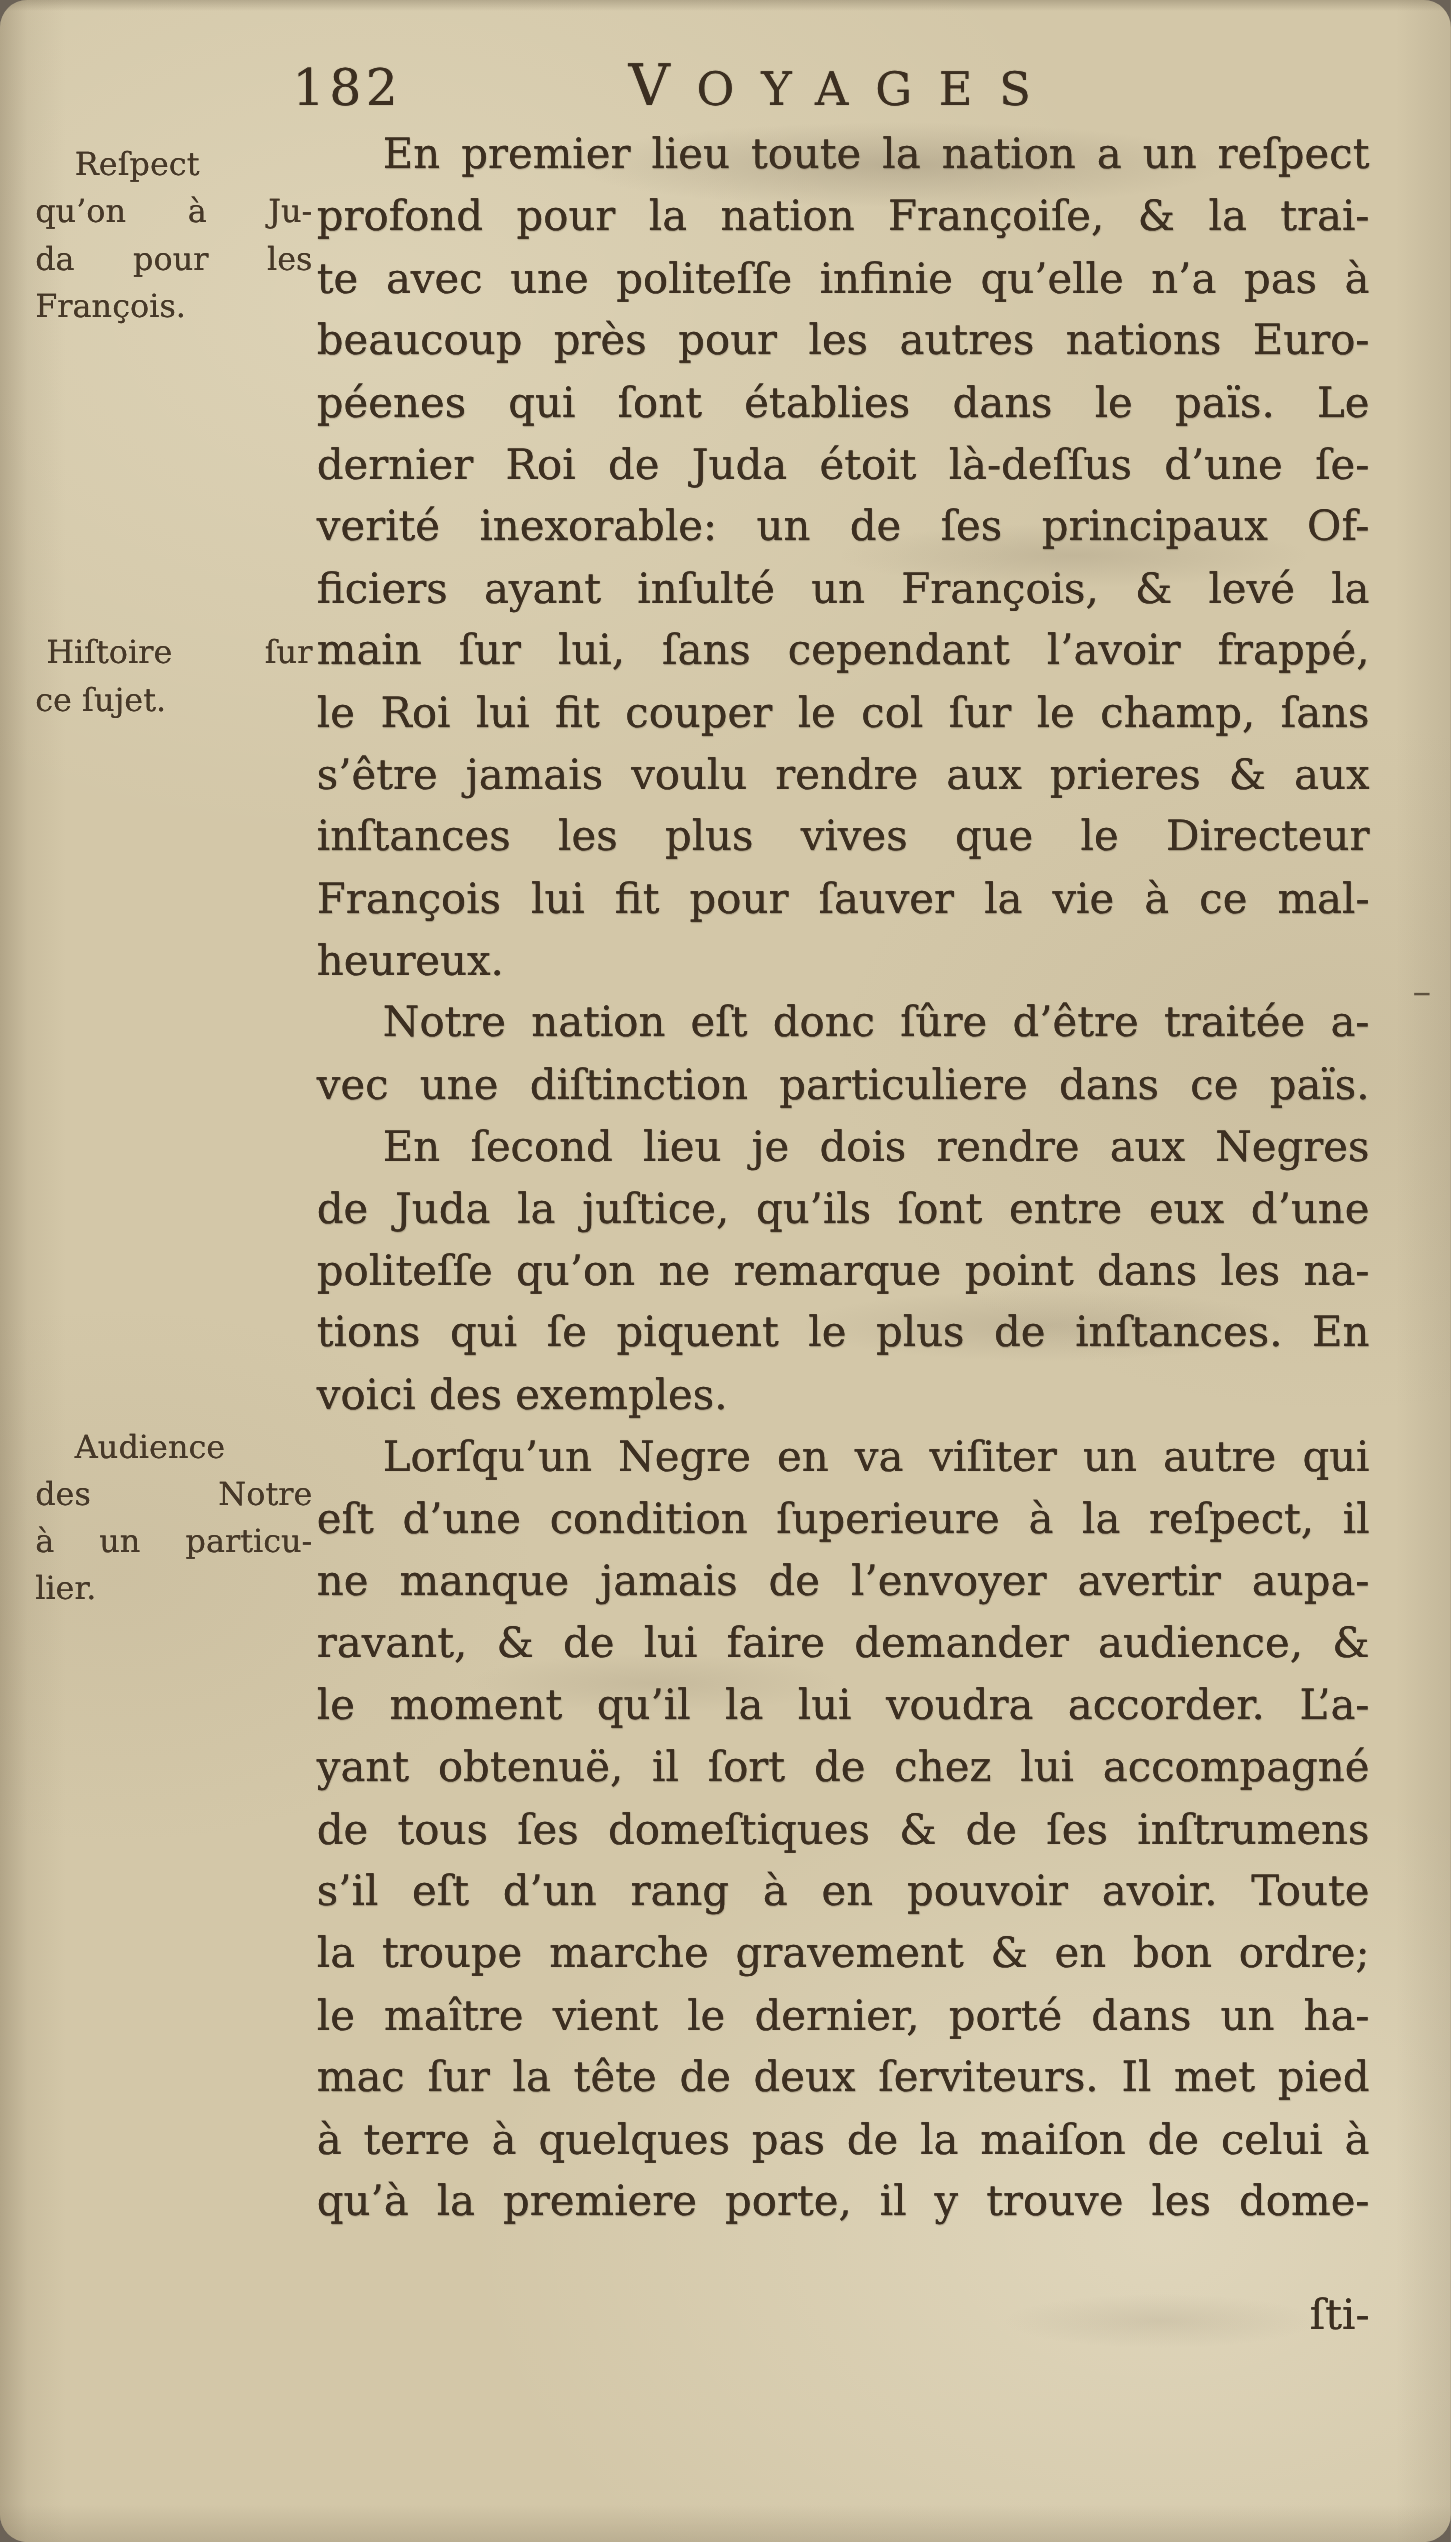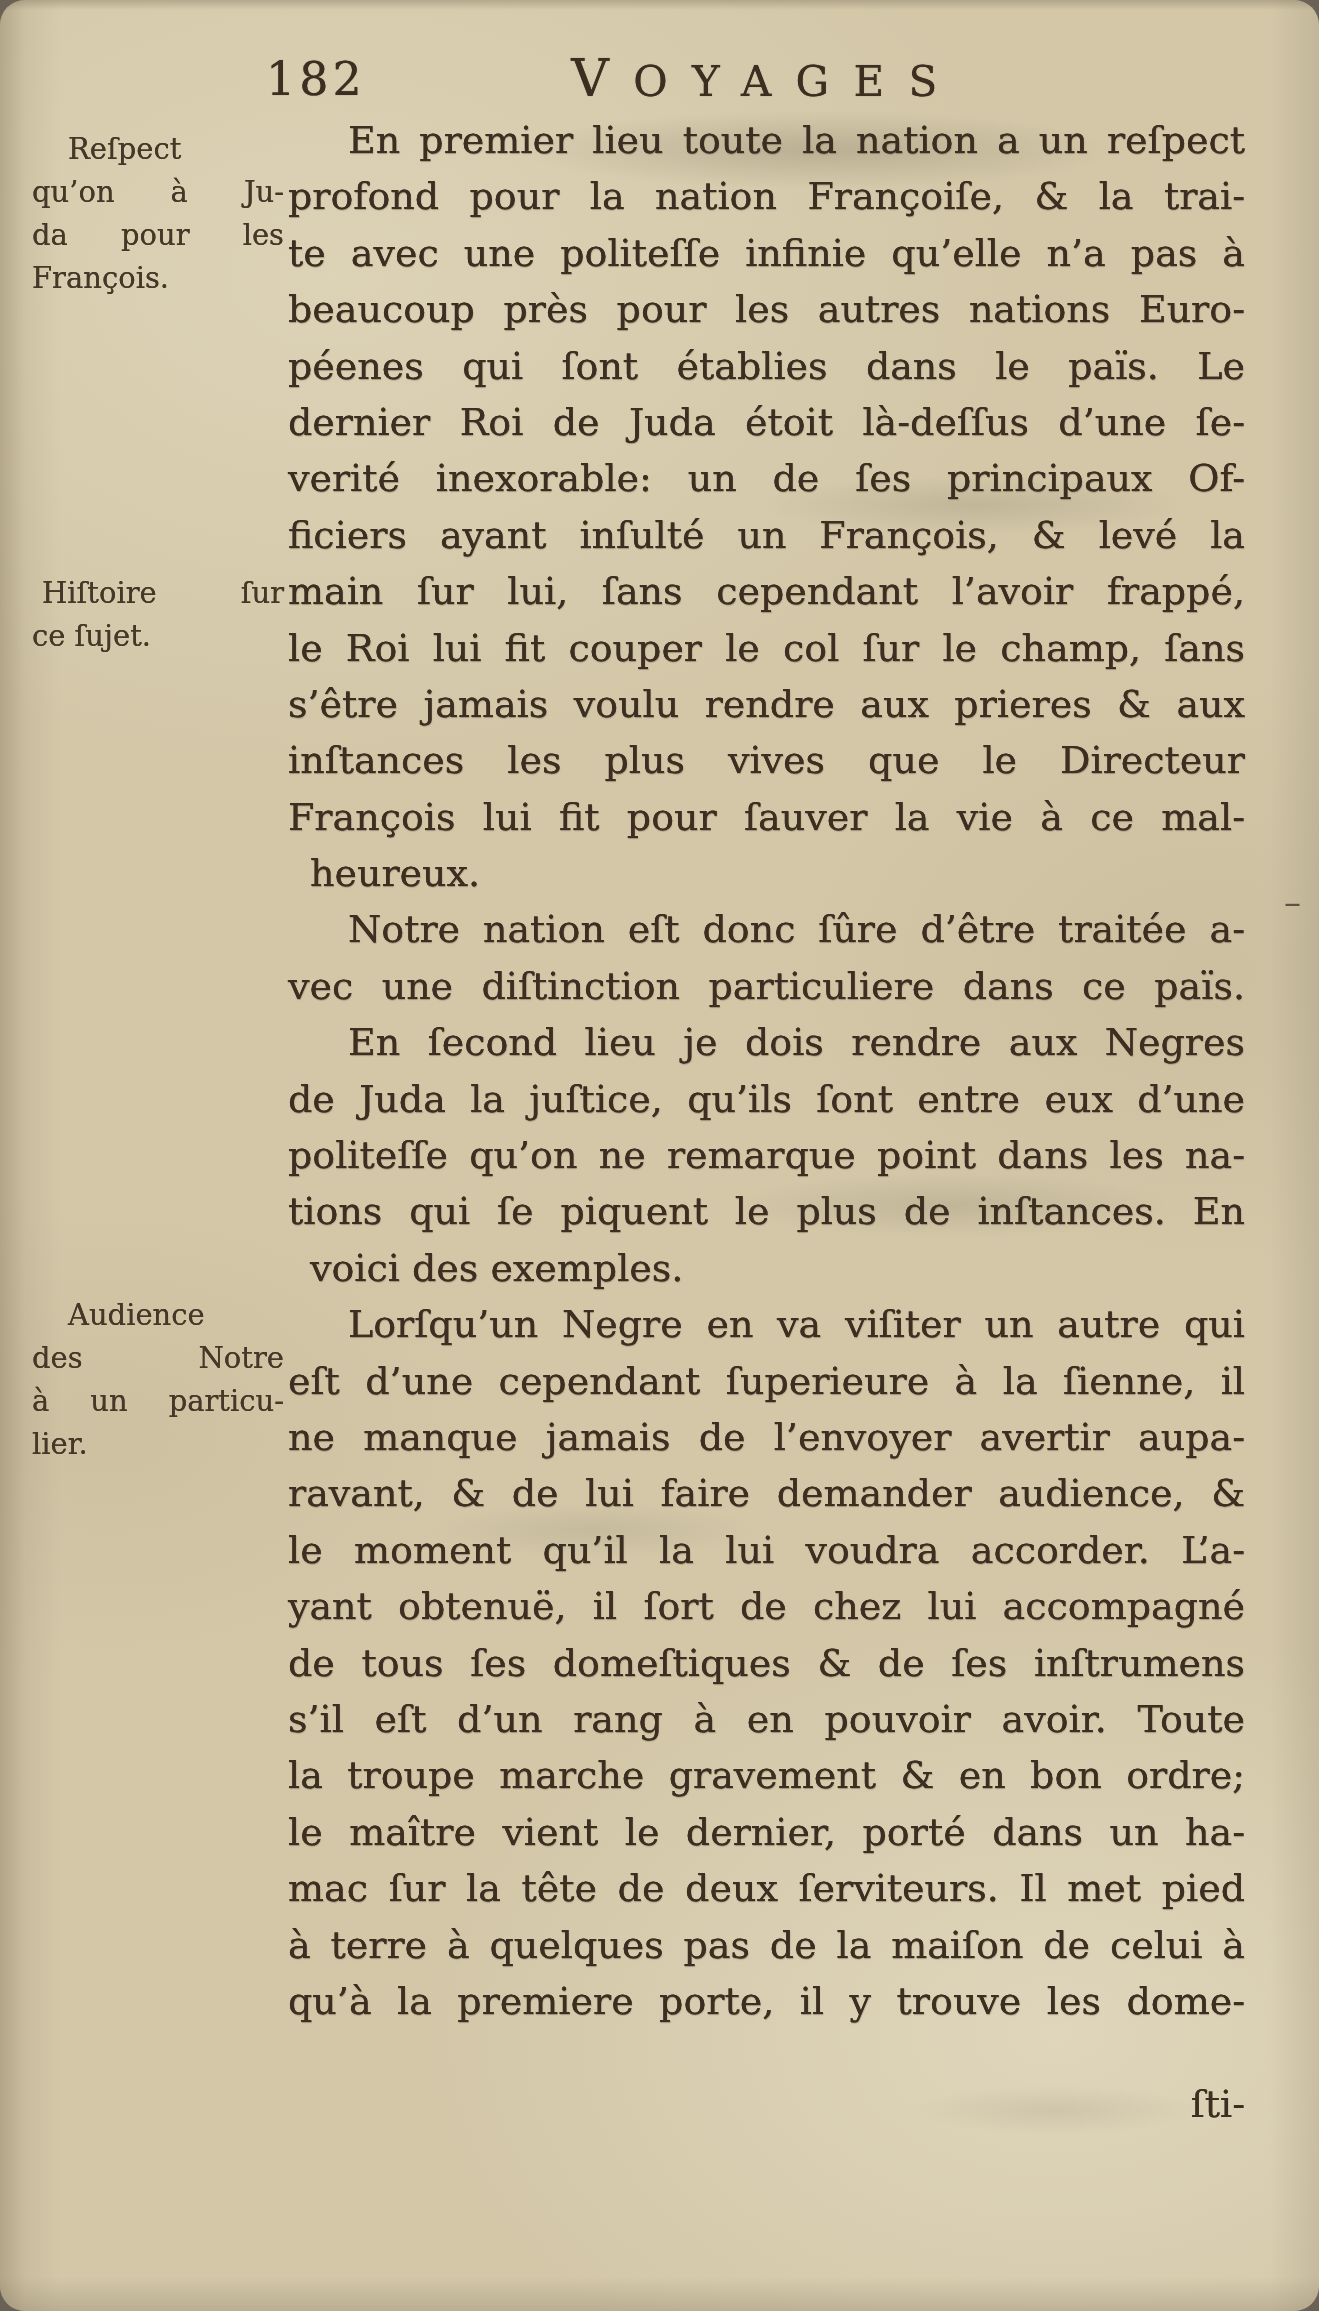--- a/index.html
+++ b/index.html
@@ -71,21 +71,21 @@
     position: absolute; left: 288px; top: 112px; width: 957px;
     font-size: 38px;
     text-shadow: 0 0 0.6px currentColor, 0.4px 0.6px 1px rgba(58,45,31,0.35);
   }
   .bl {
     height: 56.4px; line-height: 56.4px;
     text-align: justify; text-align-last: justify;
     white-space: nowrap;
   }
   .bl.indent { text-indent: 60px; }
-  .bl.end { text-align-last: left; margin-left: 22px; }
+  .bl.end { text-align-last: left; }
 
   .catchword {
     position: absolute; left: 288px; top: 2082px; width: 957px;
     text-align: right; font-size: 38px;
     text-shadow: 0 0 0.6px currentColor;
   }
 
   .stray-mark {
     position: absolute; left: 1284px; top: 882px;
     font-size: 34px; opacity: 0.75;
@@ -137,21 +137,21 @@
       <div class="bl">François lui fit pour ſauver la vie à ce mal-</div>
       <div class="bl end">heureux.</div>
       <div class="bl indent">Notre nation eſt donc ſûre d’être traitée a-</div>
       <div class="bl">vec une diſtinction particuliere dans ce païs.</div>
       <div class="bl indent">En ſecond lieu je dois rendre aux Negres</div>
       <div class="bl">de Juda la juſtice, qu’ils ſont entre eux d’une</div>
       <div class="bl">politeſſe qu’on ne remarque point dans les na-</div>
       <div class="bl">tions qui ſe piquent le plus de inſtances. En</div>
       <div class="bl end">voici des exemples.</div>
       <div class="bl indent">Lorſqu’un Negre en va viſiter un autre qui</div>
-      <div class="bl">eſt d’une cependant ſuperieure à la ſienne, il</div>
+      <div class="bl">eſt d’une condition ſuperieure à la reſpect, il</div>
       <div class="bl">ne manque jamais de l’envoyer avertir aupa-</div>
       <div class="bl">ravant, &amp; de lui faire demander audience, &amp;</div>
       <div class="bl">le moment qu’il la lui voudra accorder. L’a-</div>
       <div class="bl">yant obtenuë, il ſort de chez lui accompagné</div>
       <div class="bl">de tous ſes domeſtiques &amp; de ſes inſtrumens</div>
       <div class="bl">s’il eſt d’un rang à en pouvoir avoir. Toute</div>
       <div class="bl">la troupe marche gravement &amp; en bon ordre;</div>
       <div class="bl">le maître vient le dernier, porté dans un ha-</div>
       <div class="bl">mac ſur la tête de deux ſerviteurs. Il met pied</div>
       <div class="bl">à terre à quelques pas de la maiſon de celui à</div>

